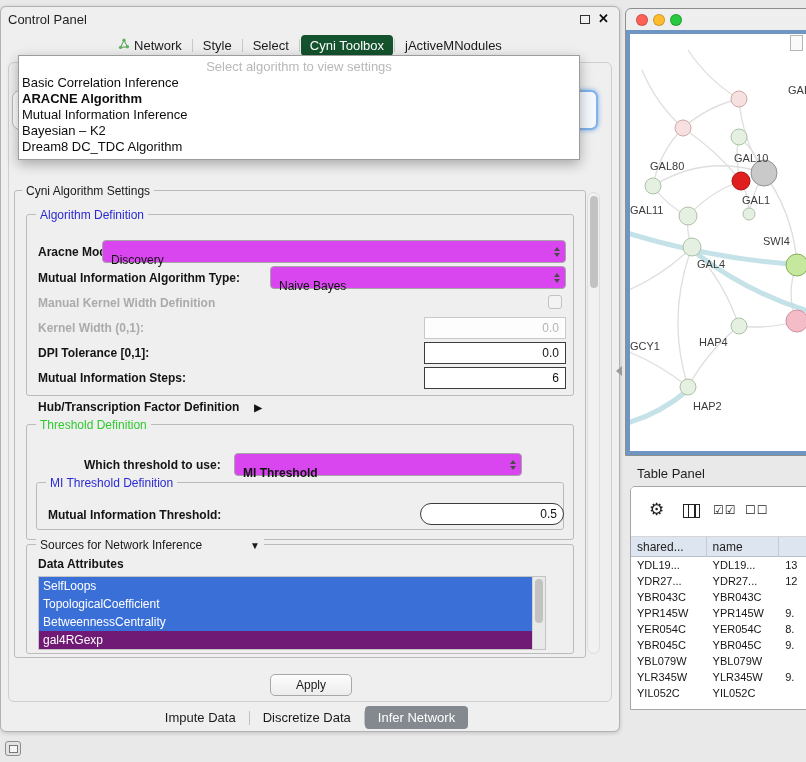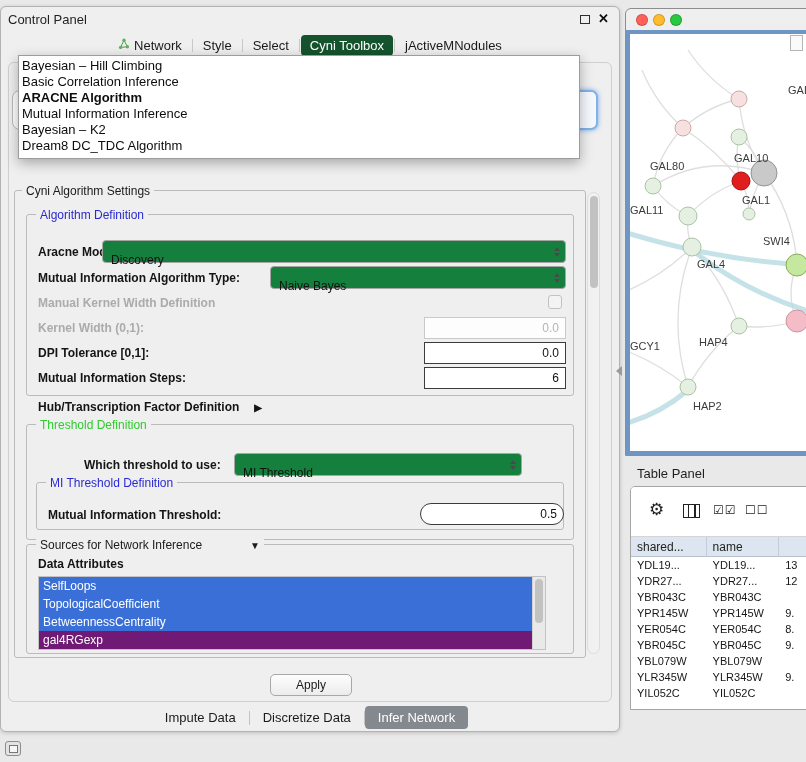--- a/index.html
+++ b/index.html
@@ -22,21 +22,21 @@
   .blue-btn-frag{position:absolute;left:562px;top:90px;width:36px;height:40px;background:#f4f8fd;
       border:2px solid #82b2e8;border-radius:7px;box-shadow:0 0 5px rgba(96,156,233,.85);z-index:5;}
 
   .groupbox{position:absolute;border:1px solid #bbb;border-radius:3px;}
   .groupbox-title{position:absolute;background:#efefef;padding:0 4px;font-size:12px;white-space:nowrap;z-index:2;display:inline-flex;gap:5px;align-items:center;}
   .t-blue{color:#2a2ad2;} .t-green{color:#2fca2f;} .t-dark{color:#1a1a1a;}
 
   .lbl{position:absolute;font-size:12px;font-weight:bold;color:#141414;white-space:nowrap;}
   .lbl.dis{color:#ababab;}
 
-  .combo{position:absolute;height:23px;background:#15803d;border:1px solid #a6a6a6;border-radius:4px;
+  .combo{position:absolute;height:23px;background:#d946ef;border:1px solid #a6a6a6;border-radius:4px;
       display:flex;align-items:center;padding:16px 22px 0 8px;font-size:12px;color:#111;}
   .combo-arrows{position:absolute;right:5px;top:50%;transform:translateY(-50%);display:flex;flex-direction:column;align-items:center;}
   .ca-up{width:0;height:0;border-left:3.5px solid transparent;border-right:3.5px solid transparent;border-bottom:4.5px solid #4a4a4a;}
   .ca-down{width:0;height:0;border-left:3.5px solid transparent;border-right:3.5px solid transparent;border-top:4.5px solid #4a4a4a;margin-top:2px;}
 
   .field{position:absolute;height:22px;background:#fff;border:1.5px solid #3c3c3c;display:flex;
       align-items:center;justify-content:flex-end;padding:0 6px;font-size:12px;color:#111;}
   .field.dis{border:1px solid #c9c9c9;color:#b4b4b4;background:#fdfdfd;}
   .checkbox{position:absolute;width:14px;height:14px;border:1px solid #c2c2c2;border-radius:3px;background:#f3f3f3;}
   .disclosure{position:absolute;display:flex;align-items:center;gap:15px;font-size:12px;font-weight:bold;color:#141414;}
@@ -177,21 +177,21 @@
 
 <div class="disclosure" style="left:38px;top:400px;">
   <span>Hub/Transcription Factor Definition</span>
   <span class="disc-arrow">▶</span>
 </div>
 
 <div class="groupbox" style="left:26px;top:424px;width:548px;height:116px;"></div>
 <span class="groupbox-title t-green" style="left:36px;top:418px;">Threshold Definition</span>
 
 <span class="lbl" style="left:84px;top:458px;">Which threshold to use:</span>
-<div class="combo" style="left:234px;top:453px;width:288px;">
+<div class="combo" style="left:234px;top:453px;width:288px;font-weight:bold;">
   <span>MI Threshold</span>
   <span class="combo-arrows">
       <i class="ca-up"></i>
       <i class="ca-down"></i>
     </span>
 </div>
 
 <div class="groupbox" style="left:36px;top:482px;width:528px;height:48px;"></div>
 <span class="groupbox-title t-blue" style="left:46px;top:476px;">MI Threshold Definition</span>
 <span class="lbl" style="left:48px;top:508px;">Mutual Information Threshold:</span>
@@ -224,22 +224,22 @@
 <div class="apply-btn">Apply</div>
 <div class="bottom-tabs">
     <span class="seg">Impute Data</span>
     <span class="seg-divider"></span>
     <span class="seg">Discretize Data</span>
     <span class="seg-divider"></span>
     <span class="seg active">Infer Network</span>
   </div>
 
 <div class="popup">
+  <div class="popup-ph">Select algorithm to view settings</div>
   <div>
-      <div class="popup-item">Bayesian – Hill Climbing</div>
       <div class="popup-item">Basic Correlation Inference</div>
       <div class="popup-item selected">ARACNE Algorithm</div>
       <div class="popup-item">Mutual Information Inference</div>
       <div class="popup-item">Bayesian – K2</div>
       <div class="popup-item">Dream8 DC_TDC Algorithm</div>
     </div>
 </div>
 
 <div class="collapse-handle"></div>
 

